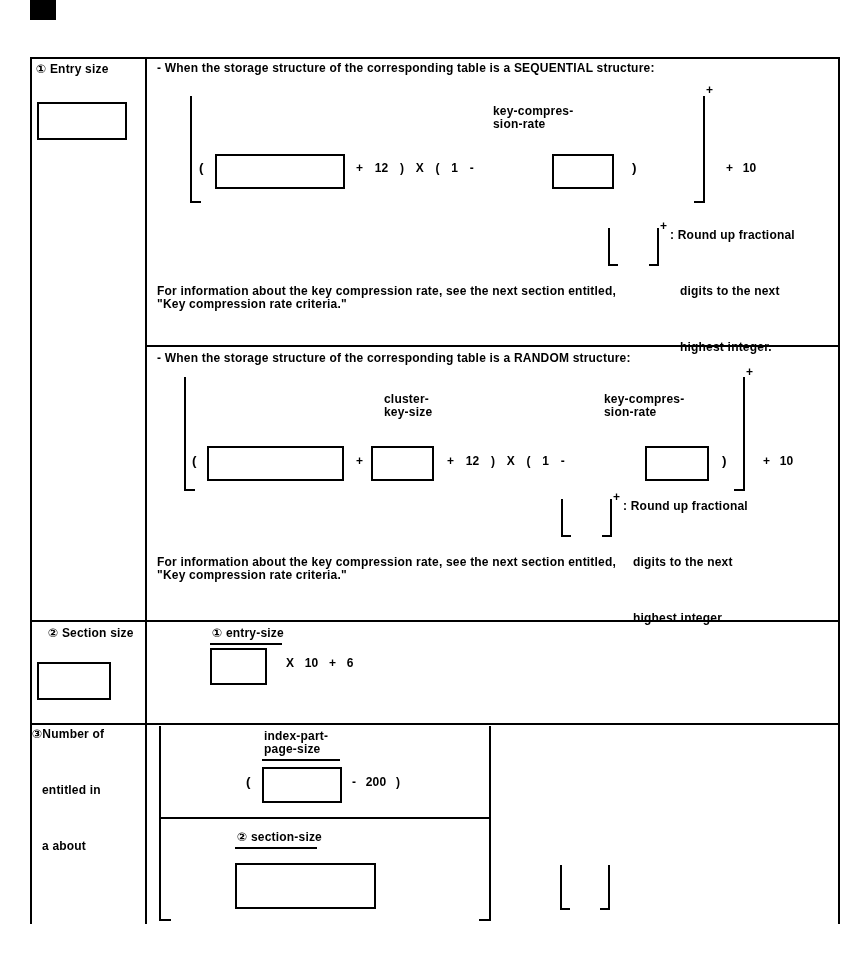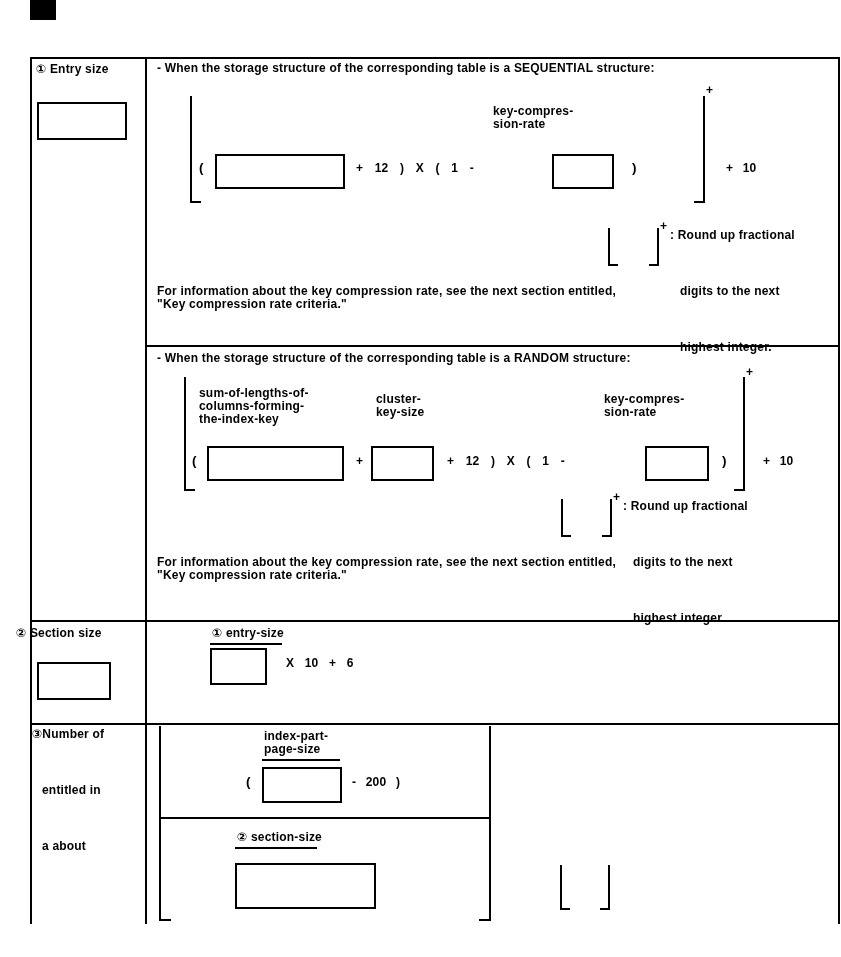--- a/index.html
+++ b/index.html
@@ -31,21 +31,21 @@
   #ln-right{ left:838px; top:57px;  width:2px;   height:900px; }
   #ln-col  { left:145px; top:57px;  width:2px;   height:900px; }
   #ln-r1   { left:30px;  top:620px; width:810px; height:2px; }
   #ln-r2   { left:30px;  top:723px; width:810px; height:2px; }
   #ln-r3   { left:30px;  top:948px; width:810px; height:2px; }
   #ln-sub  { left:145px; top:345px; width:695px; height:2px; }
 
   
   #r1-label { left:36px; top:62px; }
   #r1-box   { left:37px; top:102px; width:90px; height:38px; }
-  #r2-label { left:16px; top:626px; }
+  #r2-label { left:48px; top:626px; }
   #r2-box   { left:37px; top:662px; width:74px; height:38px; }
   #r3-label { left:32px; top:728px; }
 
   
   #a-intro  { left:157px; top:61px; }
   #a-brl    { left:190px; top:96px;  width:11px; height:107px; }
   #a-brr    { left:694px; top:96px;  width:11px; height:107px; }
   #a-brplus { left:706px; top:83px; }
   #a-lbl1   { left:213px; top:105px; }
   #a-lbl2   { left:493px; top:105px; }
@@ -60,21 +60,21 @@
   #a-legplus{ left:660px; top:219px; }
   #a-legtext{ left:670px; top:229px; }
   #a-note   { left:157px; top:285px; }
 
   
   #b-intro  { left:157px; top:351px; }
   #b-brl    { left:184px; top:377px; width:11px; height:114px; }
   #b-brr    { left:734px; top:377px; width:11px; height:114px; }
   #b-brplus { left:746px; top:365px; }
   #b-lbl1   { left:199px; top:387px; }
-  #b-lbl2   { left:376px; top:393px; }
+  #b-lbl2   { left:384px; top:393px; }
   #b-lbl3   { left:604px; top:393px; }
   #b-popen  { left:192px; top:453px; }
   #b-box1   { left:207px; top:446px; width:137px; height:35px; }
   #b-plus1  { left:356px; top:454px; }
   #b-box2   { left:371px; top:446px; width:63px; height:35px; }
   #b-mid    { left:447px; top:454px; }
   #b-box3   { left:645px; top:446px; width:64px; height:35px; }
   #b-pclose { left:722px; top:453px; }
   #b-tail   { left:763px; top:454px; }
   #b-legbrl { left:561px; top:499px; width:10px; height:38px; }
@@ -161,25 +161,20 @@
     <div>For information about the key compression rate, see the next section entitled,</div>
     <div>"Key compression rate criteria."</div>
   </div>
 
   <div class="txt" id="b-intro">- When the storage structure of the corresponding table is a RANDOM structure:</div>
 
   <div class="brl" id="b-brl"></div>
   <div class="brr" id="b-brr"></div>
   <div class="txt" id="b-brplus">+</div>
 
-  <div class="stack" id="b-lbl1">
-    <div>sum-of-lengths-of-</div>
-    <div>columns-forming-</div>
-    <div>the-index-key</div>
-  </div>
   <div class="stack" id="b-lbl2">
     <div>cluster-</div>
     <div>key-size</div>
   </div>
   <div class="stack" id="b-lbl3">
     <div>key-compres-</div>
     <div>sion-rate</div>
   </div>
 
   <div class="txt paren" id="b-popen">(</div>

